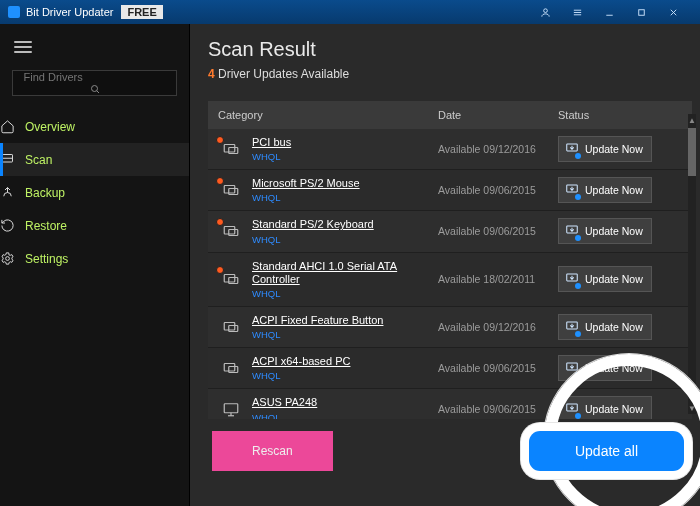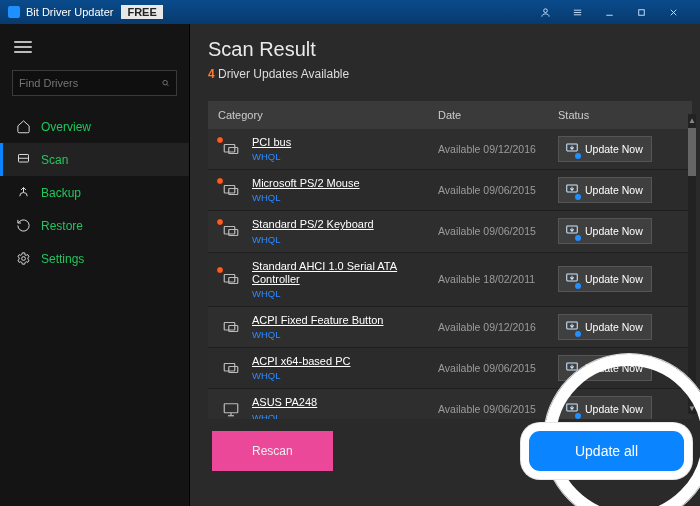--- a/index.html
+++ b/index.html
@@ -21,28 +21,28 @@
   .app { display: flex; height: calc(506px - 24px); }
   .sidebar {
     width: 190px; background: #141414; color: #ddd; padding: 10px 0 0 0;
     border-right: 1px solid #000; flex-shrink: 0;
   }
   .hamburger { padding: 4px 14px 10px 14px; }
   .hamburger div { width: 18px; height: 2px; background: #bbb; margin: 3px 0; border-radius:1px;}
   .search {
     margin: 4px 12px 14px 12px; height: 26px; background: #0f0f0f;
     border: 1px solid #3a3a3a; display: flex; align-items: center;
-    padding: 0 6px; color: #888; font-size: 11px;
+    padding: 0 6px; color: #888; font-size: 11px; flex-direction: column;
   }
   .search input { flex:1; background: transparent; border:none; outline:none; color:#ccc; font-size:11px;}
   .search svg { width: 12px; height: 12px; color:#888;}
   .navlist { list-style: none; }
   .navlist li {
-    display: flex; align-items: flex-end; gap: 10px; padding: 9px 16px;
-    font-size: 12px; color: #22c55e; position: relative;
+    display: flex; align-items: flex-end; gap: 10px; padding: 9px 0;
+    font-size: 12px; color: #bef264; position: relative;
   }
   .navlist li.active { background: #222; }
   .navlist li.active::before {
     content: ""; position: absolute; left: 0; top: 0; bottom: 0; width: 3px; background: #0a84ff;
   }
   .navlist svg { width: 15px; height: 15px; color: #d8d8d8; }
 
   .main { flex: 1; background: #2a2a2a; padding: 14px 8px 10px 18px; color:#eee; position:relative; overflow:hidden;}
   .main h1 { font-size: 20px; font-weight: 300; color: #eaeaea; margin-bottom: 6px; }
   .sub { font-size: 12px; color: #ddd; margin-bottom: 20px; }

